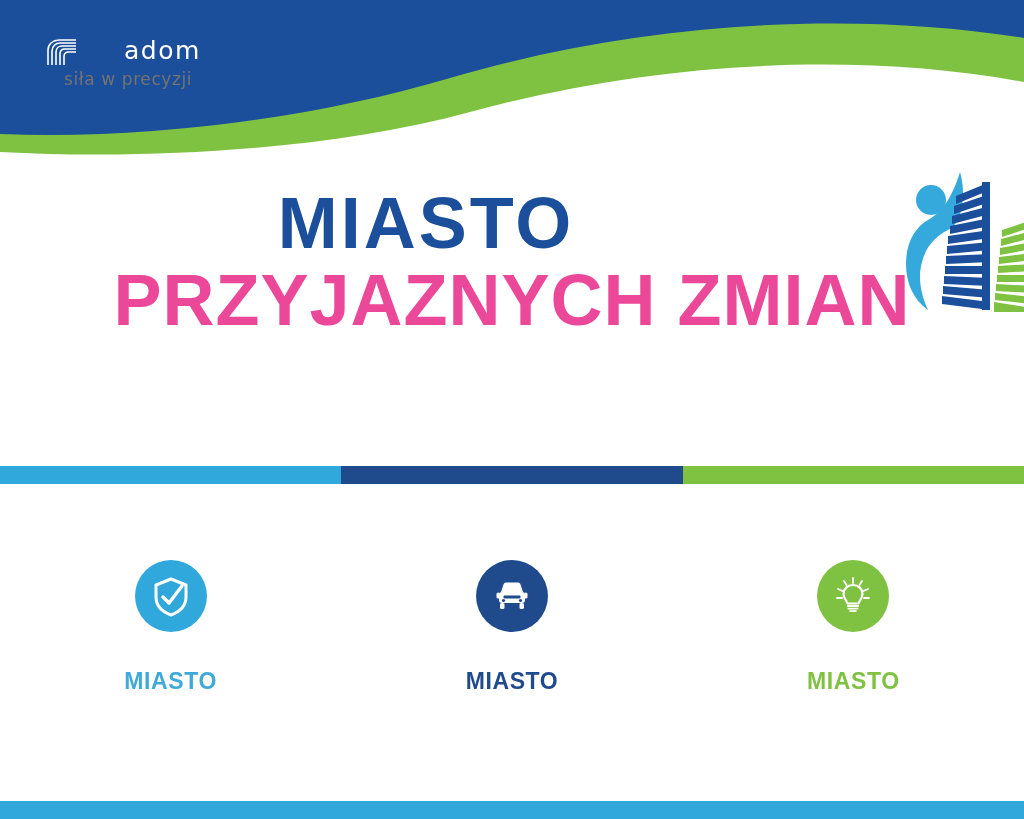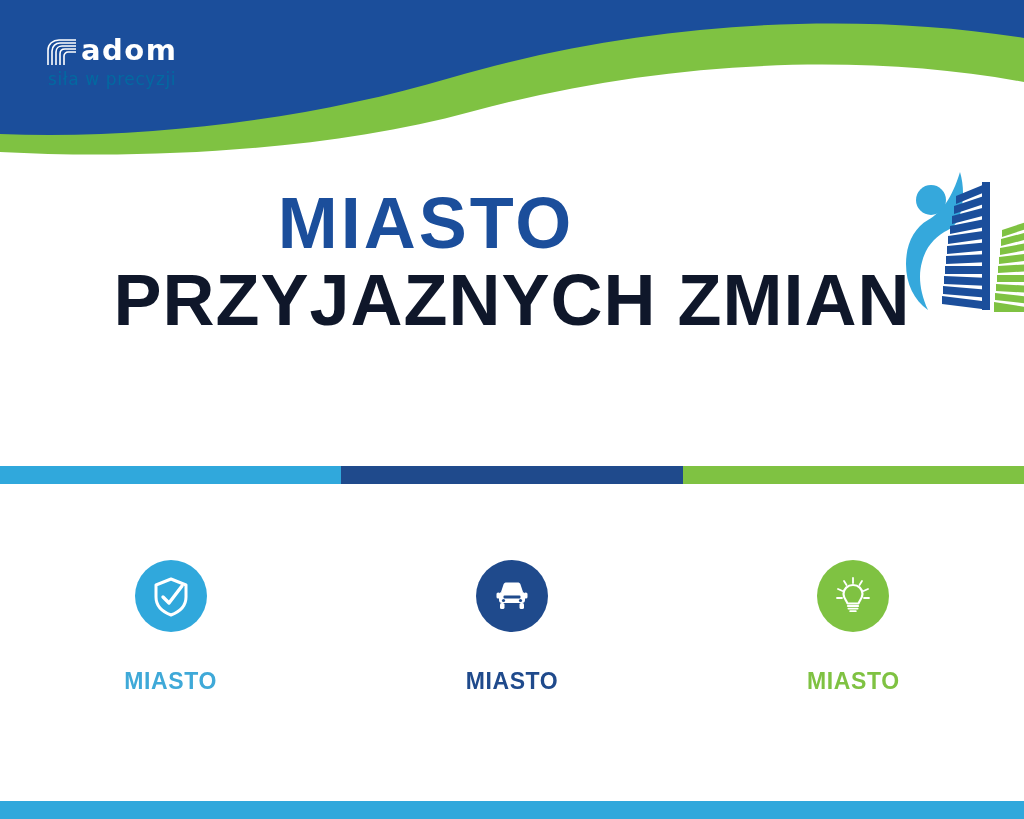--- a/index.html
+++ b/index.html
@@ -36,33 +36,34 @@
     height: 70px;
   }
   .brand-row {
     display: flex;
     align-items: flex-end;
     height: 40px;
   }
   .brand-mark { width: 34px; height: 30px; margin-right: 1px; display:block; }
   .brand-word {
     color: #ffffff;
-    font-size: 29px;
-    font-weight: 700;
+    font-size: 25px;
+    font-weight: 400;
     letter-spacing: 1.5px;
     line-height: 31px;
     font-family: "DejaVu Sans", sans-serif;
+    margin-left: 43px;
   }
   .brand-tag {
-    color: #0369a1;
+    color: #737373;
     font-size: 17px;
     font-weight: 400;
     letter-spacing: 0.6px;
     margin-top: 3px;
-    margin-left: 2px;
+    margin-left: 18px;
     font-family: "DejaVu Sans", sans-serif;
   }
 
   
   .headline {
     position: absolute;
     left: 0;
     top: 180px;
     width: 1024px;
     text-align: center;
@@ -76,21 +77,21 @@
     letter-spacing: 3px;
     line-height: 86px;
     font-family: "Liberation Sans", sans-serif;
     padding-left: 18px;
   }
   .headline-line1 .word {
     position: relative;
     left: -95px;
   }
   .headline-line2 {
-    color: #0f172a;
+    color: #ec4899;
     font-size: 72px;
     font-weight: bold;
     letter-spacing: 1px;
     line-height: 80px;
     font-family: "Liberation Sans", sans-serif;
     margin-top: -6px;
   }
   .emblem {
     position: absolute;
     left: 543px;

